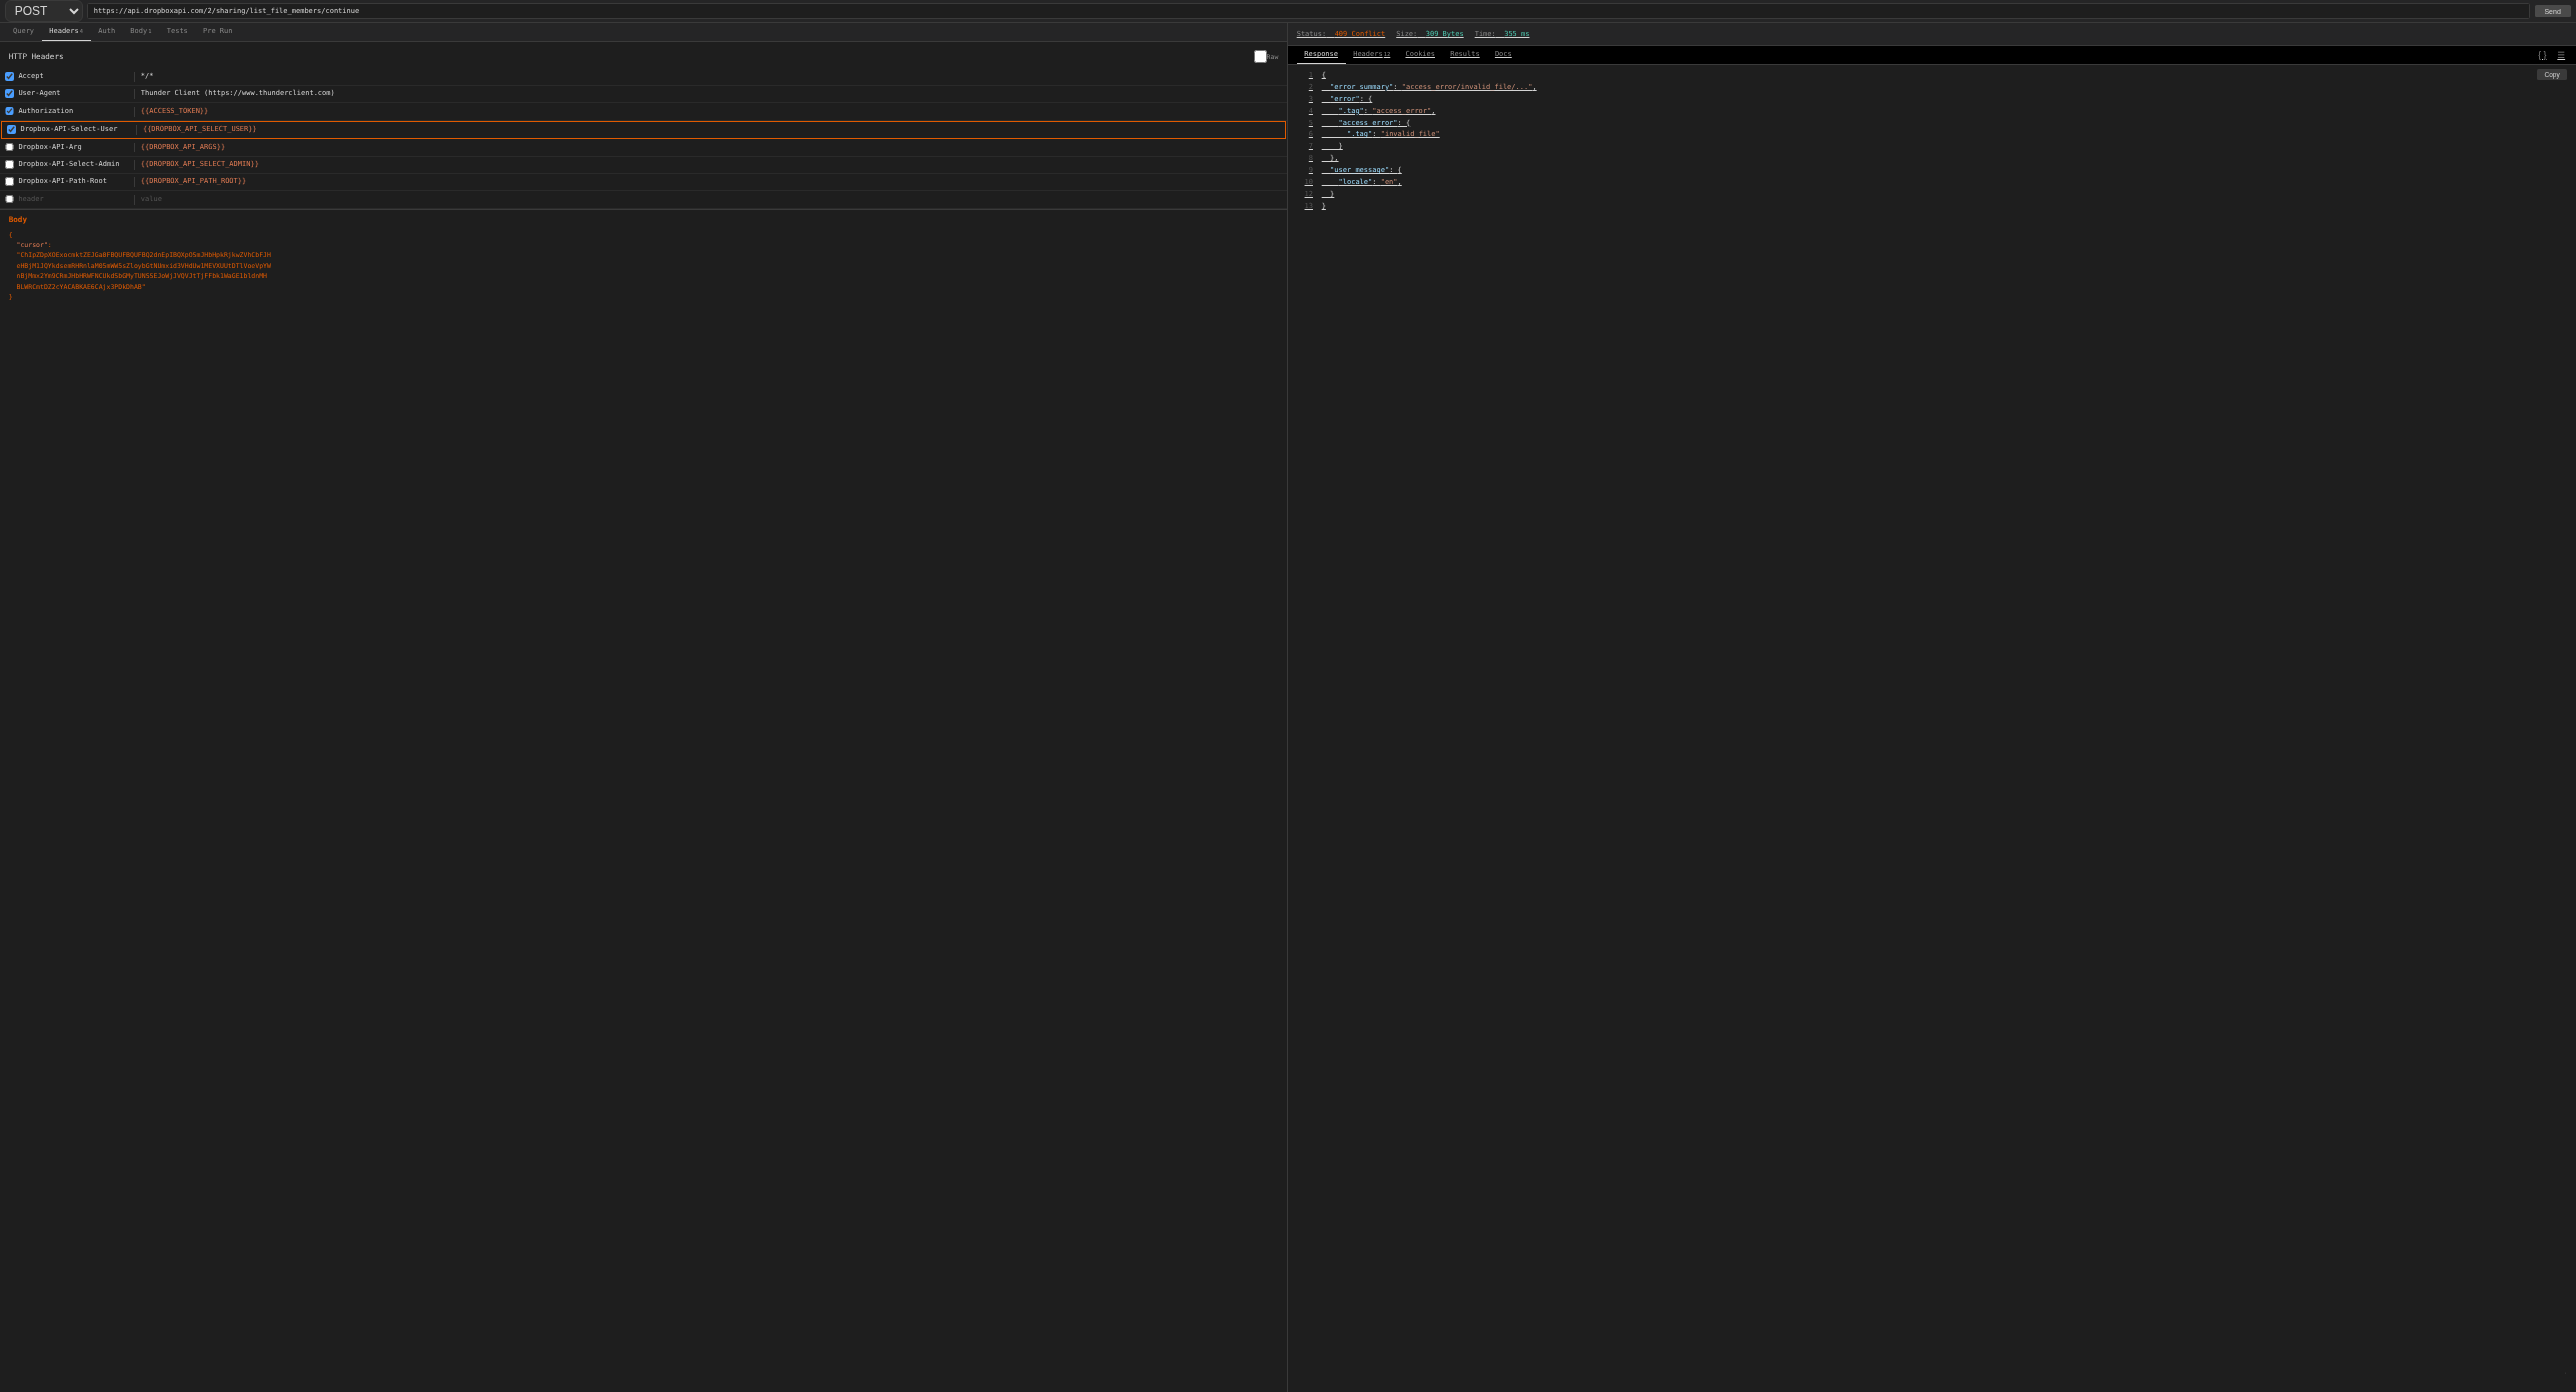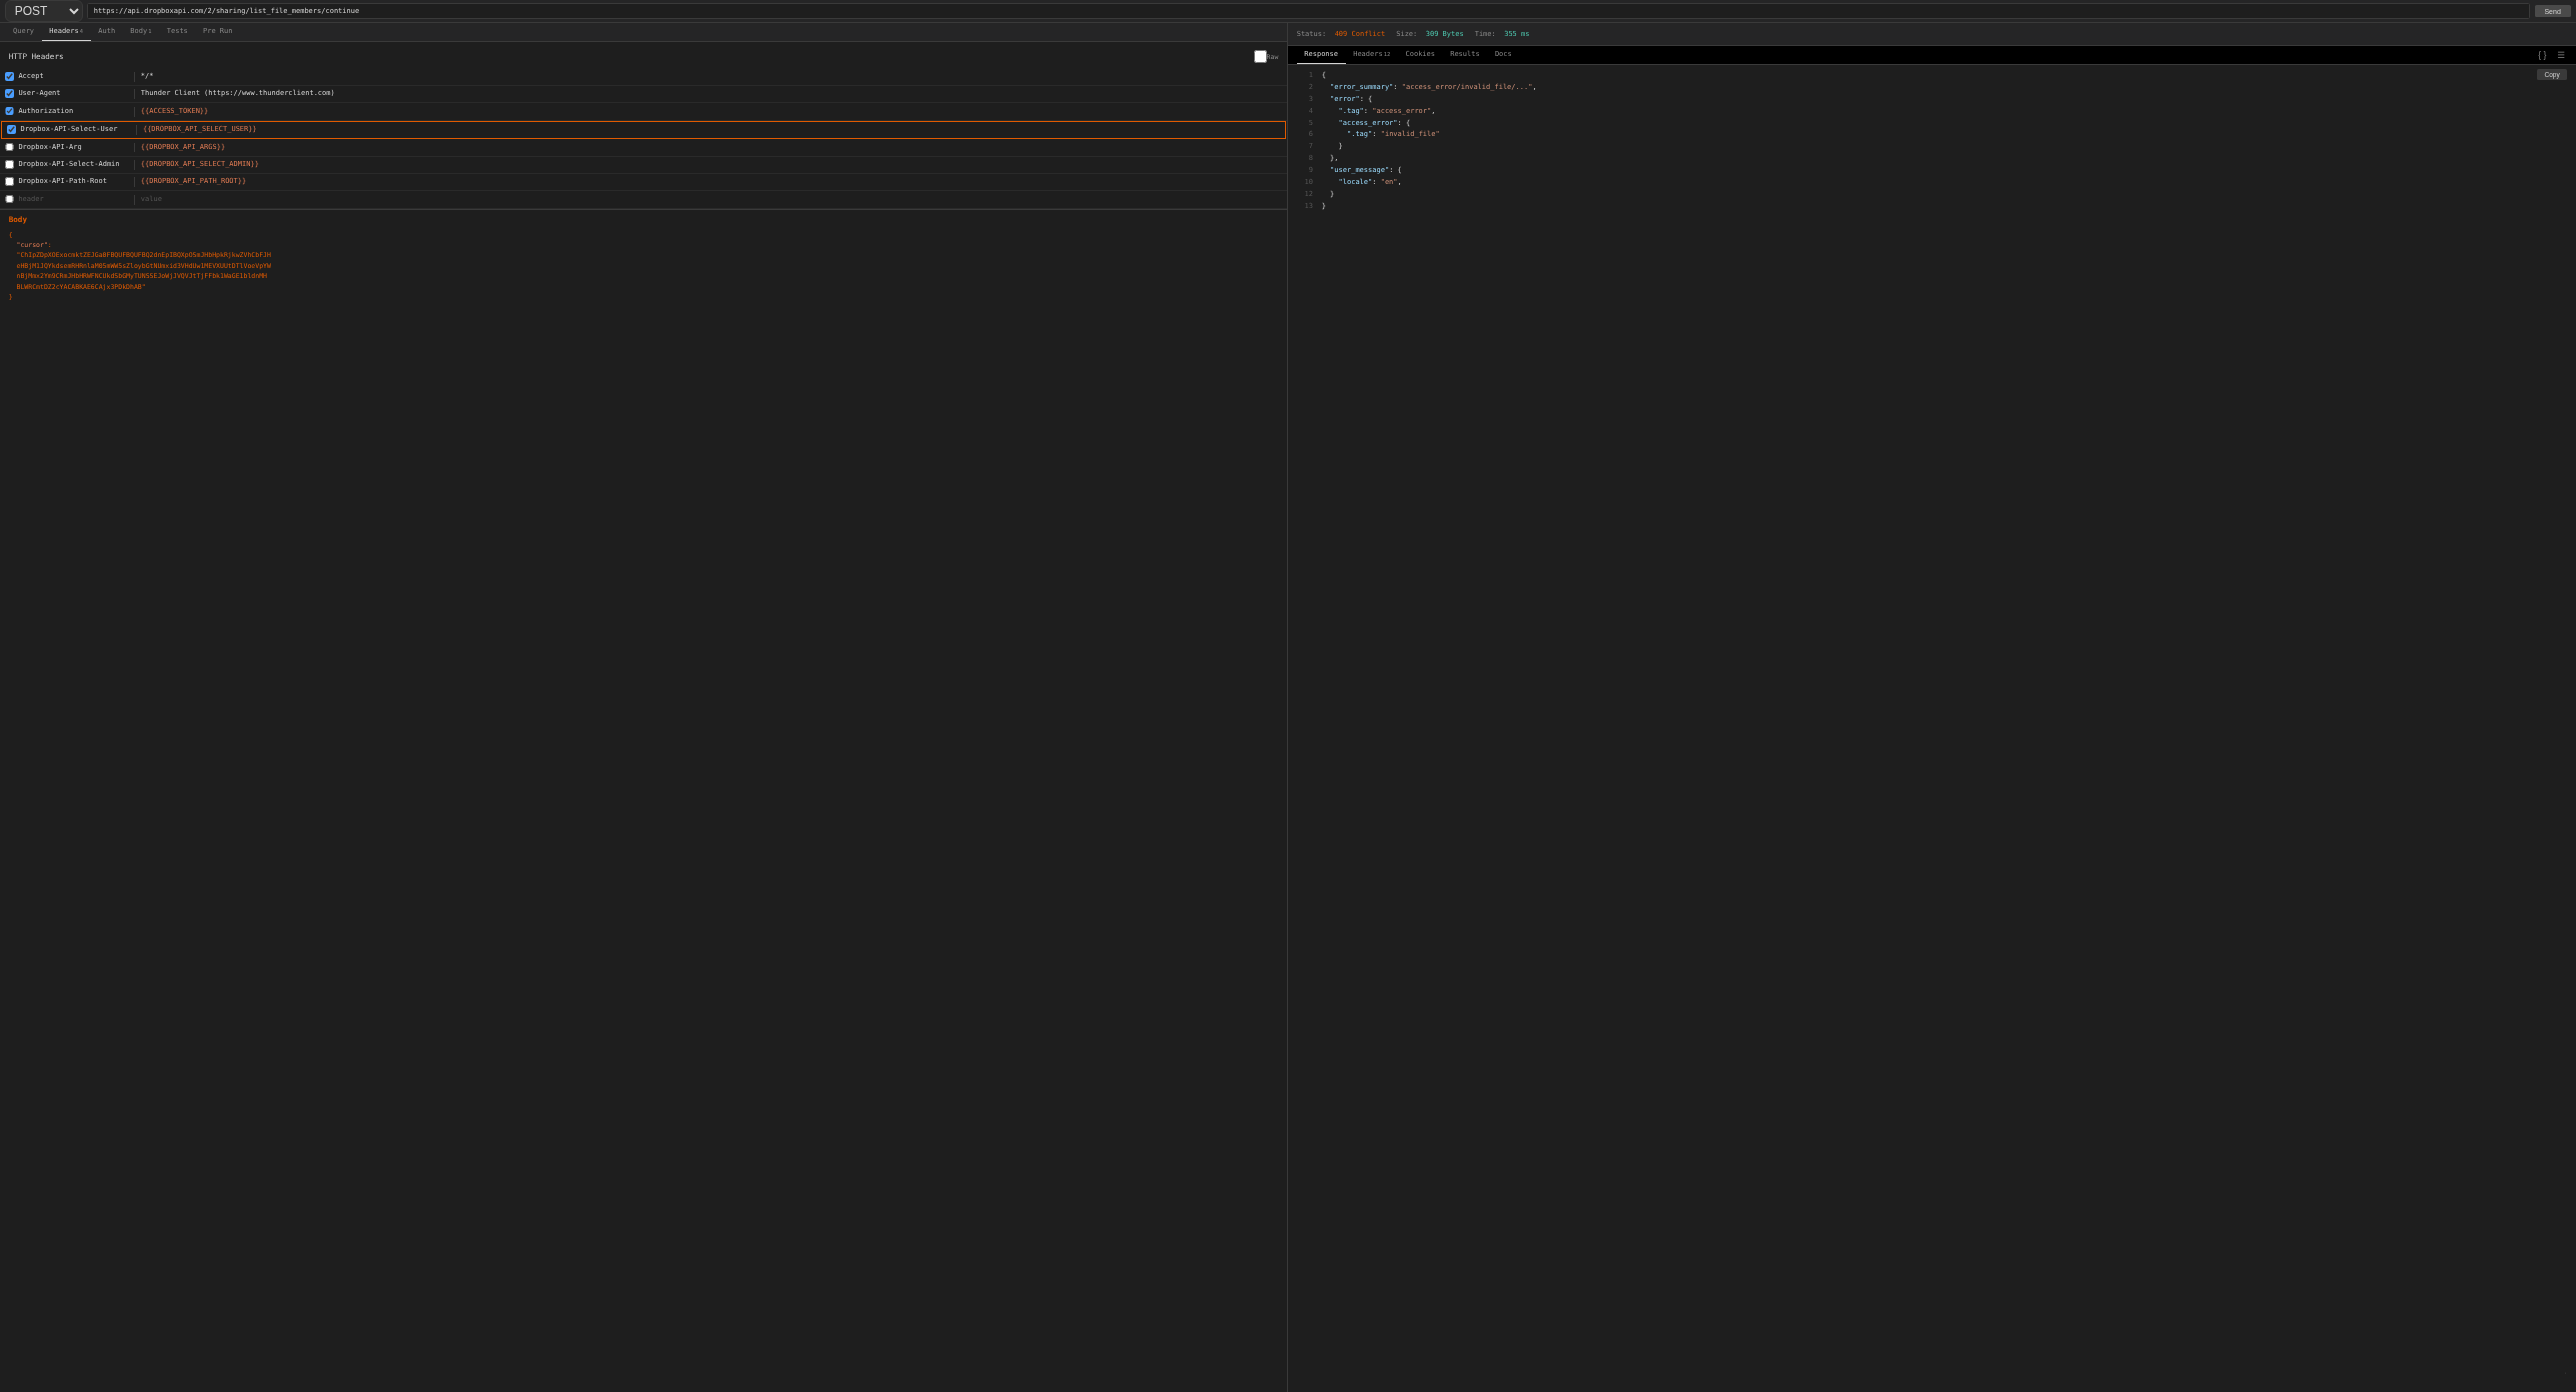--- a/index.html
+++ b/index.html
@@ -183,20 +183,21 @@
       color: #e05a00;
     }
     .body-code .key { color: #e07b53; }
 
     
     .right-panel {
       width: 50%;
       display: flex;
       flex-direction: column;
       overflow: hidden;
+      text-decoration: underline;
     }
     .response-bar {
       display: flex;
       align-items: center;
       background: #252526;
       padding: 3.3px 8.7px;
       gap: 11px;
       border-bottom: 0.5px solid #3a3a3a;
       height: 23px;
     }

